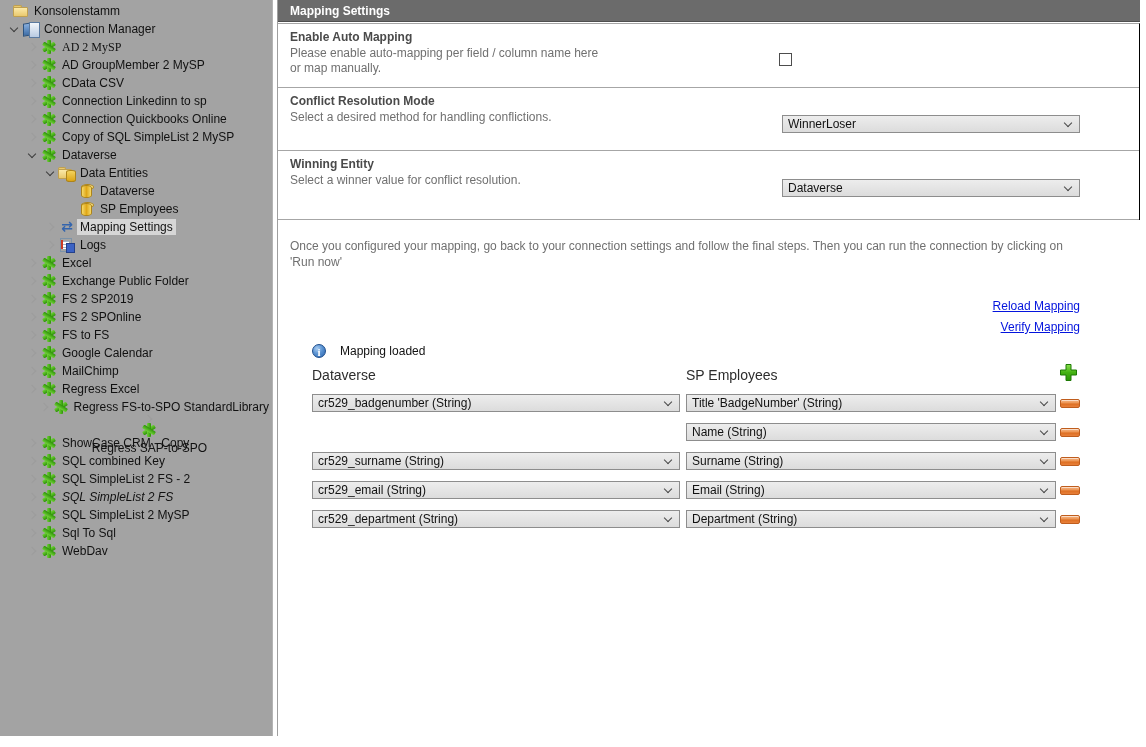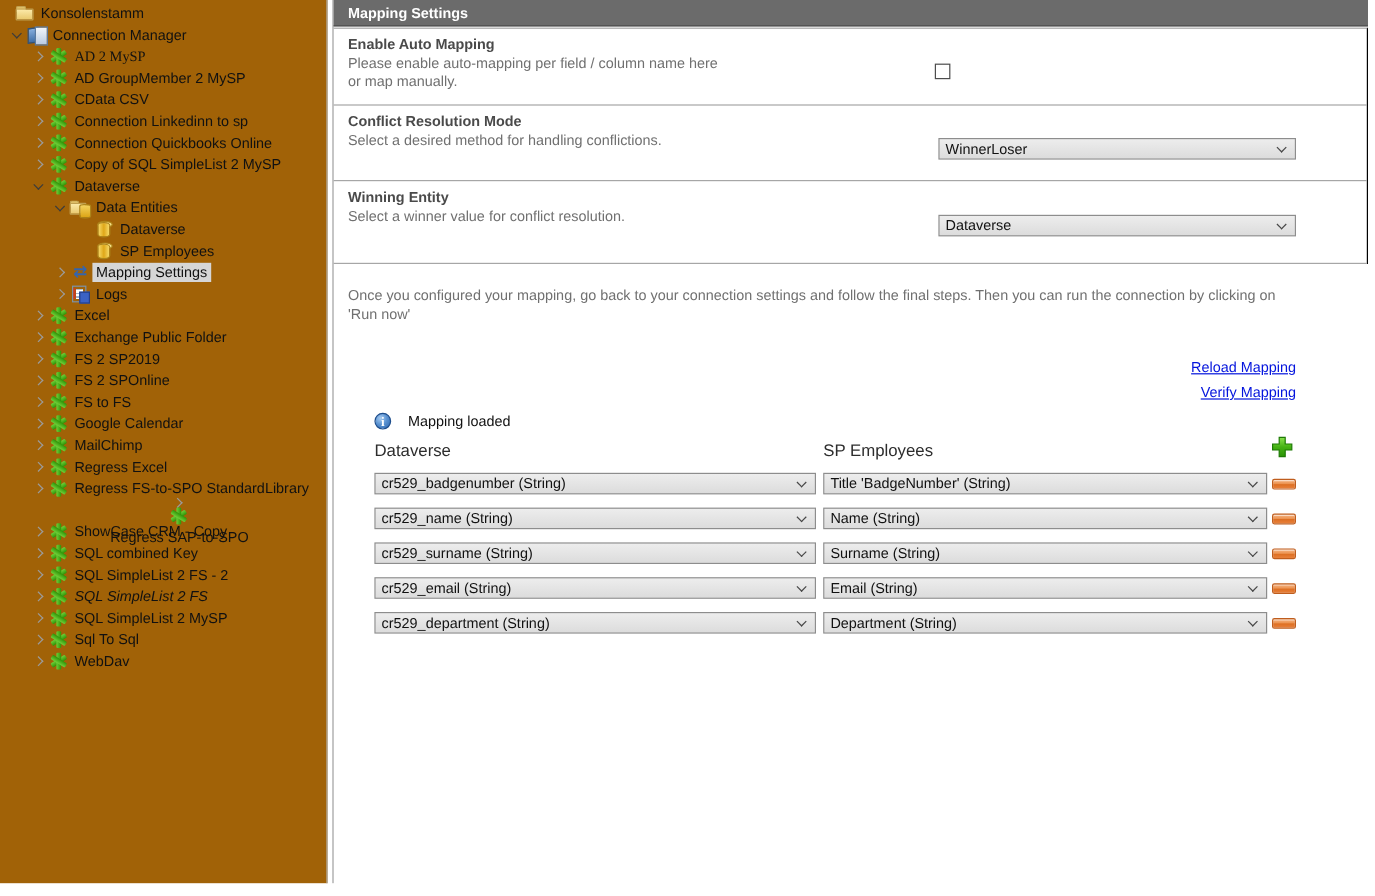--- a/index.html
+++ b/index.html
@@ -1,21 +1,21 @@
 <!DOCTYPE html>
 <html><head>
 <meta charset="utf-8">
 <style>
   * { margin:0; padding:0; box-sizing:border-box; }
   html,body { width:1146px; height:747px; background:#ffffff; overflow:hidden;
     font-family:"Liberation Sans","DejaVu Sans",sans-serif; }
 
   
   .tree-panel { position:absolute; left:0; top:0; width:273px; height:736px;
-    border-right:1px solid #b4b4b4; background:#a16207; padding-top:2px; overflow:hidden; }
+    border-right:1px solid #b4b4b4; background:#a3a3a3; padding-top:2px; overflow:hidden; }
   .tree-row { display:flex; align-items:center; height:18px; white-space:nowrap; cursor:default; }
   .chev-slot { display:inline-block; width:16px; height:16px; flex:0 0 16px; }
   .chev { display:inline-block; width:6px; height:6px; margin:0 5px 0 3px; flex:0 0 6px;
     border-right:1.5px solid #9c9c9c; border-bottom:1.5px solid #9c9c9c; transform:rotate(-45deg); }
   .chev.expanded { border-color:#3c3c3c; transform:rotate(45deg); margin-top:-2px; }
   .ticon { position:relative; display:inline-block; width:18px; height:16px; flex:0 0 18px; }
   .tlabel { font-size:12px; color:#111; padding:1px 3px; margin-left:1px; }
   .tree-row.selected .tlabel { background:#d6d6d6; }
 
   
@@ -253,21 +253,21 @@
       </span>
       <span class="tlabel">MailChimp</span>
     </div>
     <div class="tree-row" style="padding-left: 26px;">
       <span class="chev collapsed"></span>
       <span class="ticon icon-conn">
         <i></i>
       </span>
       <span class="tlabel">Regress Excel</span>
     </div>
-    <div class="tree-row" style="padding-left: 26px;">
+    <div class="tree-row" style="padding-left: 26px; justify-content: flex-end;">
       <span class="chev collapsed"></span>
       <span class="ticon icon-conn">
         <i></i>
       </span>
       <span class="tlabel">Regress FS-to-SPO StandardLibrary</span>
     </div>
     <div class="tree-row" style="padding-left: 26px; flex-direction: column;">
       <span class="chev collapsed"></span>
       <span class="ticon icon-conn">
         <i></i>
@@ -384,24 +384,20 @@
           <span class="combo-text">cr529_badgenumber (String)</span>
           <span class="combo-chev"></span>
         </div>
         <div class="combo tgt">
           <span class="combo-text">Title 'BadgeNumber' (String)</span>
           <span class="combo-chev"></span>
         </div>
         <span class="minus-btn"></span>
       </div>
       <div class="map-row">
-        <div class="combo src">
-          <span class="combo-text">cr529_name (String)</span>
-          <span class="combo-chev"></span>
-        </div>
         <div class="combo tgt">
           <span class="combo-text">Name (String)</span>
           <span class="combo-chev"></span>
         </div>
         <span class="minus-btn"></span>
       </div>
       <div class="map-row">
         <div class="combo src">
           <span class="combo-text">cr529_surname (String)</span>
           <span class="combo-chev"></span>

